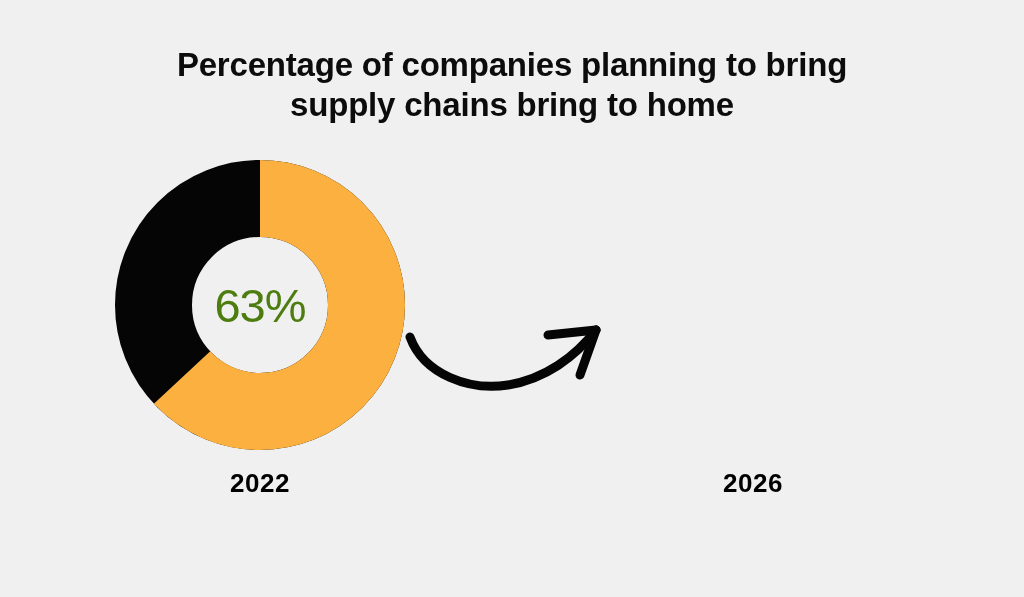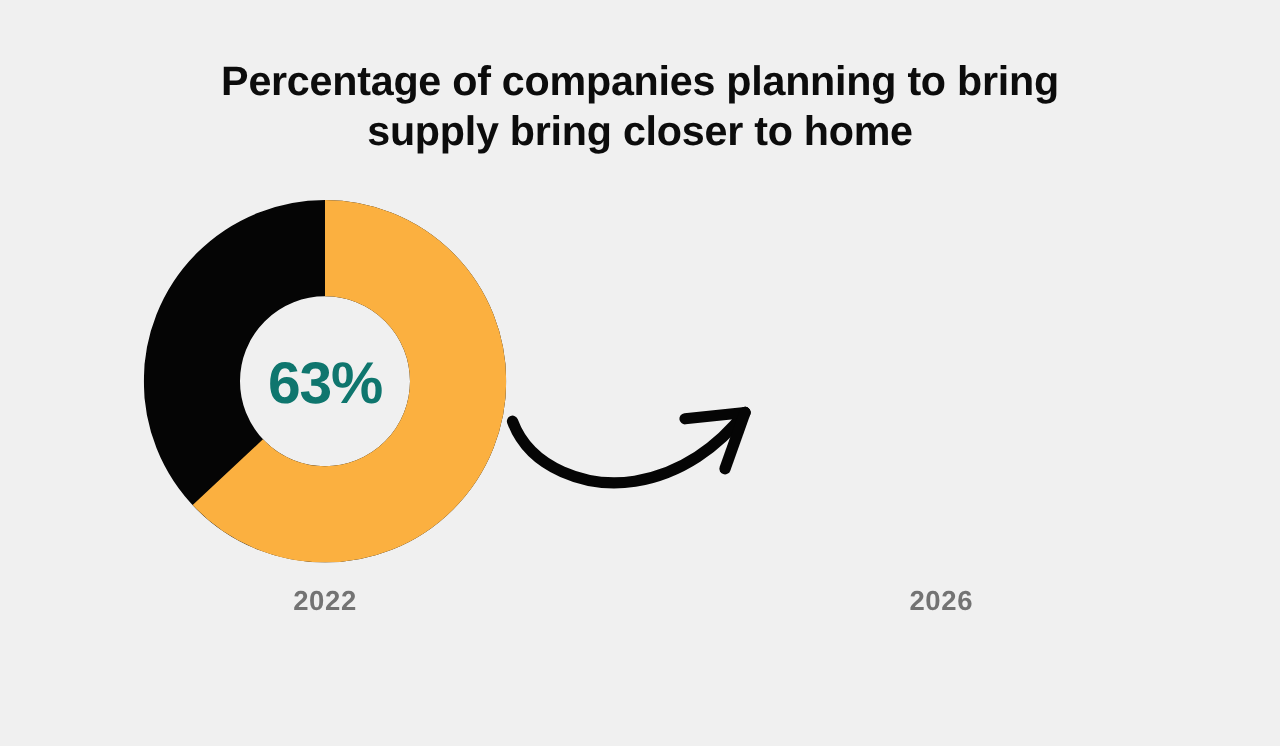--- a/index.html
+++ b/index.html
@@ -64,35 +64,35 @@
     width: 290px;
     height: 290px;
     display: flex;
     align-items: center;
     justify-content: center;
     pointer-events: none;
   }
   .donut-center-label span {
     font-family: "Liberation Sans", sans-serif;
     font-size: 47px;
-    font-weight: bold;
-    color: #0f766e;
+    font-weight: normal;
+    color: #4d7c0f;
     letter-spacing: -1px;
     line-height: 1;
   }
 
   .year-label {
     position: absolute;
     top: 468px;
     width: 290px;
     text-align: center;
     font-family: "Liberation Sans", sans-serif;
-    font-size: 22px;
+    font-size: 26px;
     font-weight: bold;
-    color: #737373;
+    color: #000000;
     letter-spacing: 0.5px;
   }
   .year-label.left  { left: 115px; }
   .year-label.right { left: 608px; }
 
   
   .arrow-svg {
     position: absolute;
     left: 400px;
     top: 295px;
@@ -100,21 +100,21 @@
     height: 100px;
   }
 </style>
 </head>
 <body style="background: rgb(240, 240, 240);">
 
 <div id="infographic">
 
   <div class="title-block">
     <span class="title-line">Percentage of companies planning to bring</span>
-    <span class="title-line">supply bring closer to home</span>
+    <span class="title-line">supply chains bring to home</span>
   </div>
 
   <div class="donut-group left">
     <svg class="donut-svg" viewBox="0 0 290 290">
       <circle cx="145" cy="145" r="106.5" fill="none" stroke="#050505" stroke-width="77"></circle>
       <circle id="slice-2022" cx="145" cy="145" r="106.5" fill="none" stroke="#FBB040" stroke-width="77" transform="rotate(-90 145 145)" stroke-dasharray="421.5703181852143 669.1592352146259"></circle>
     </svg>
     <div class="donut-center-label">
       <span>63%</span>
     </div>

